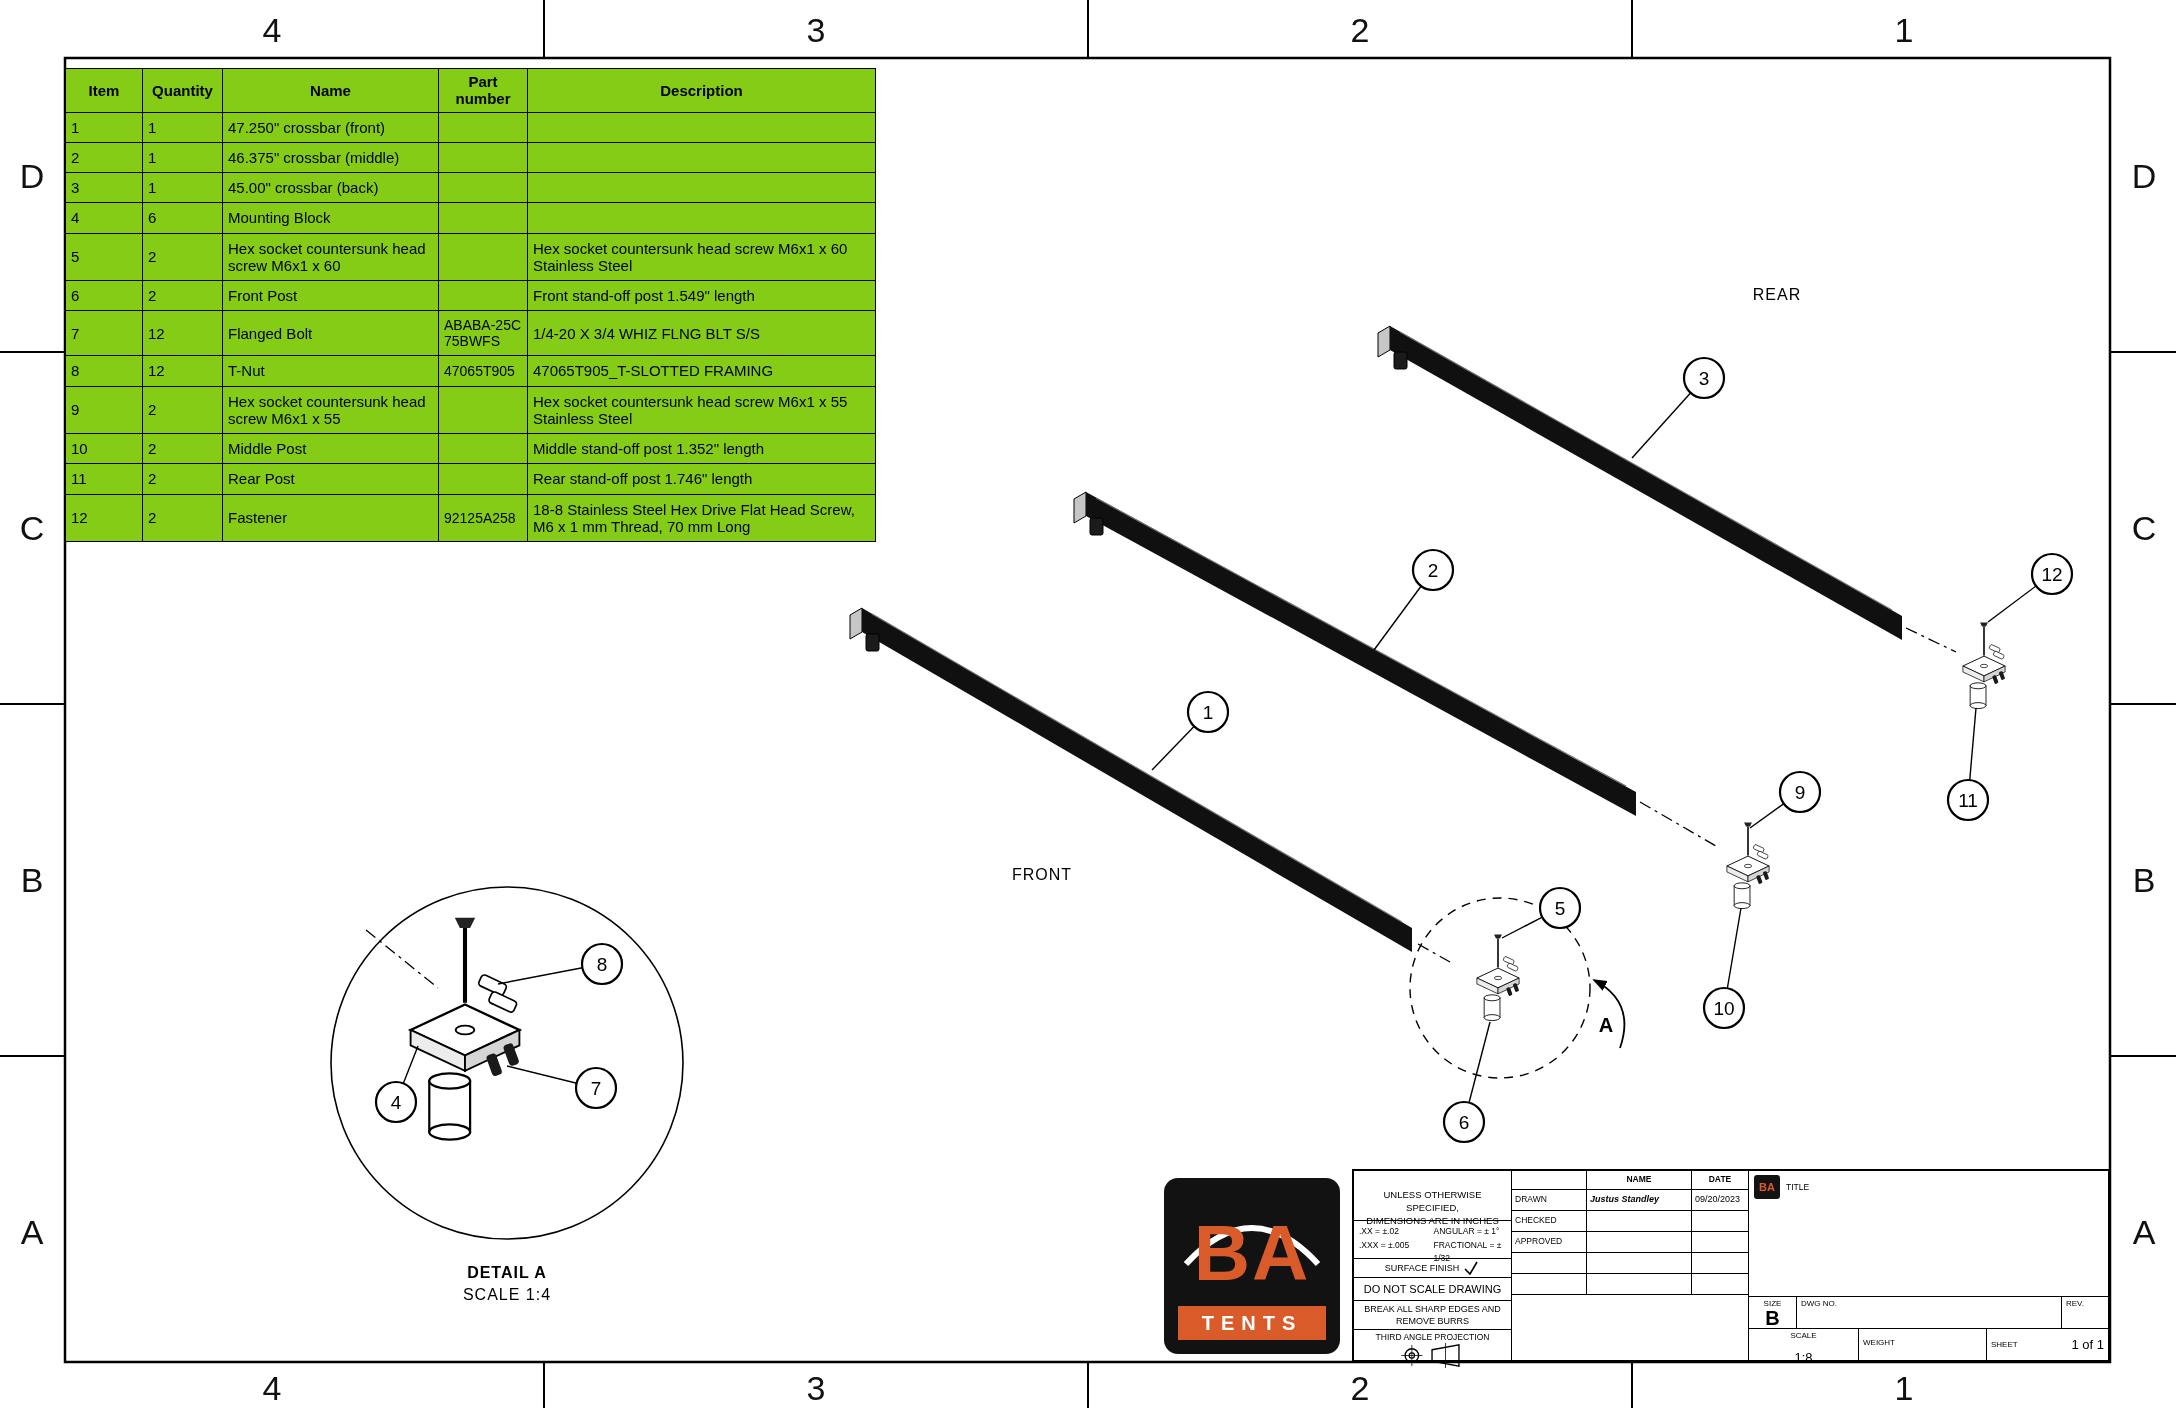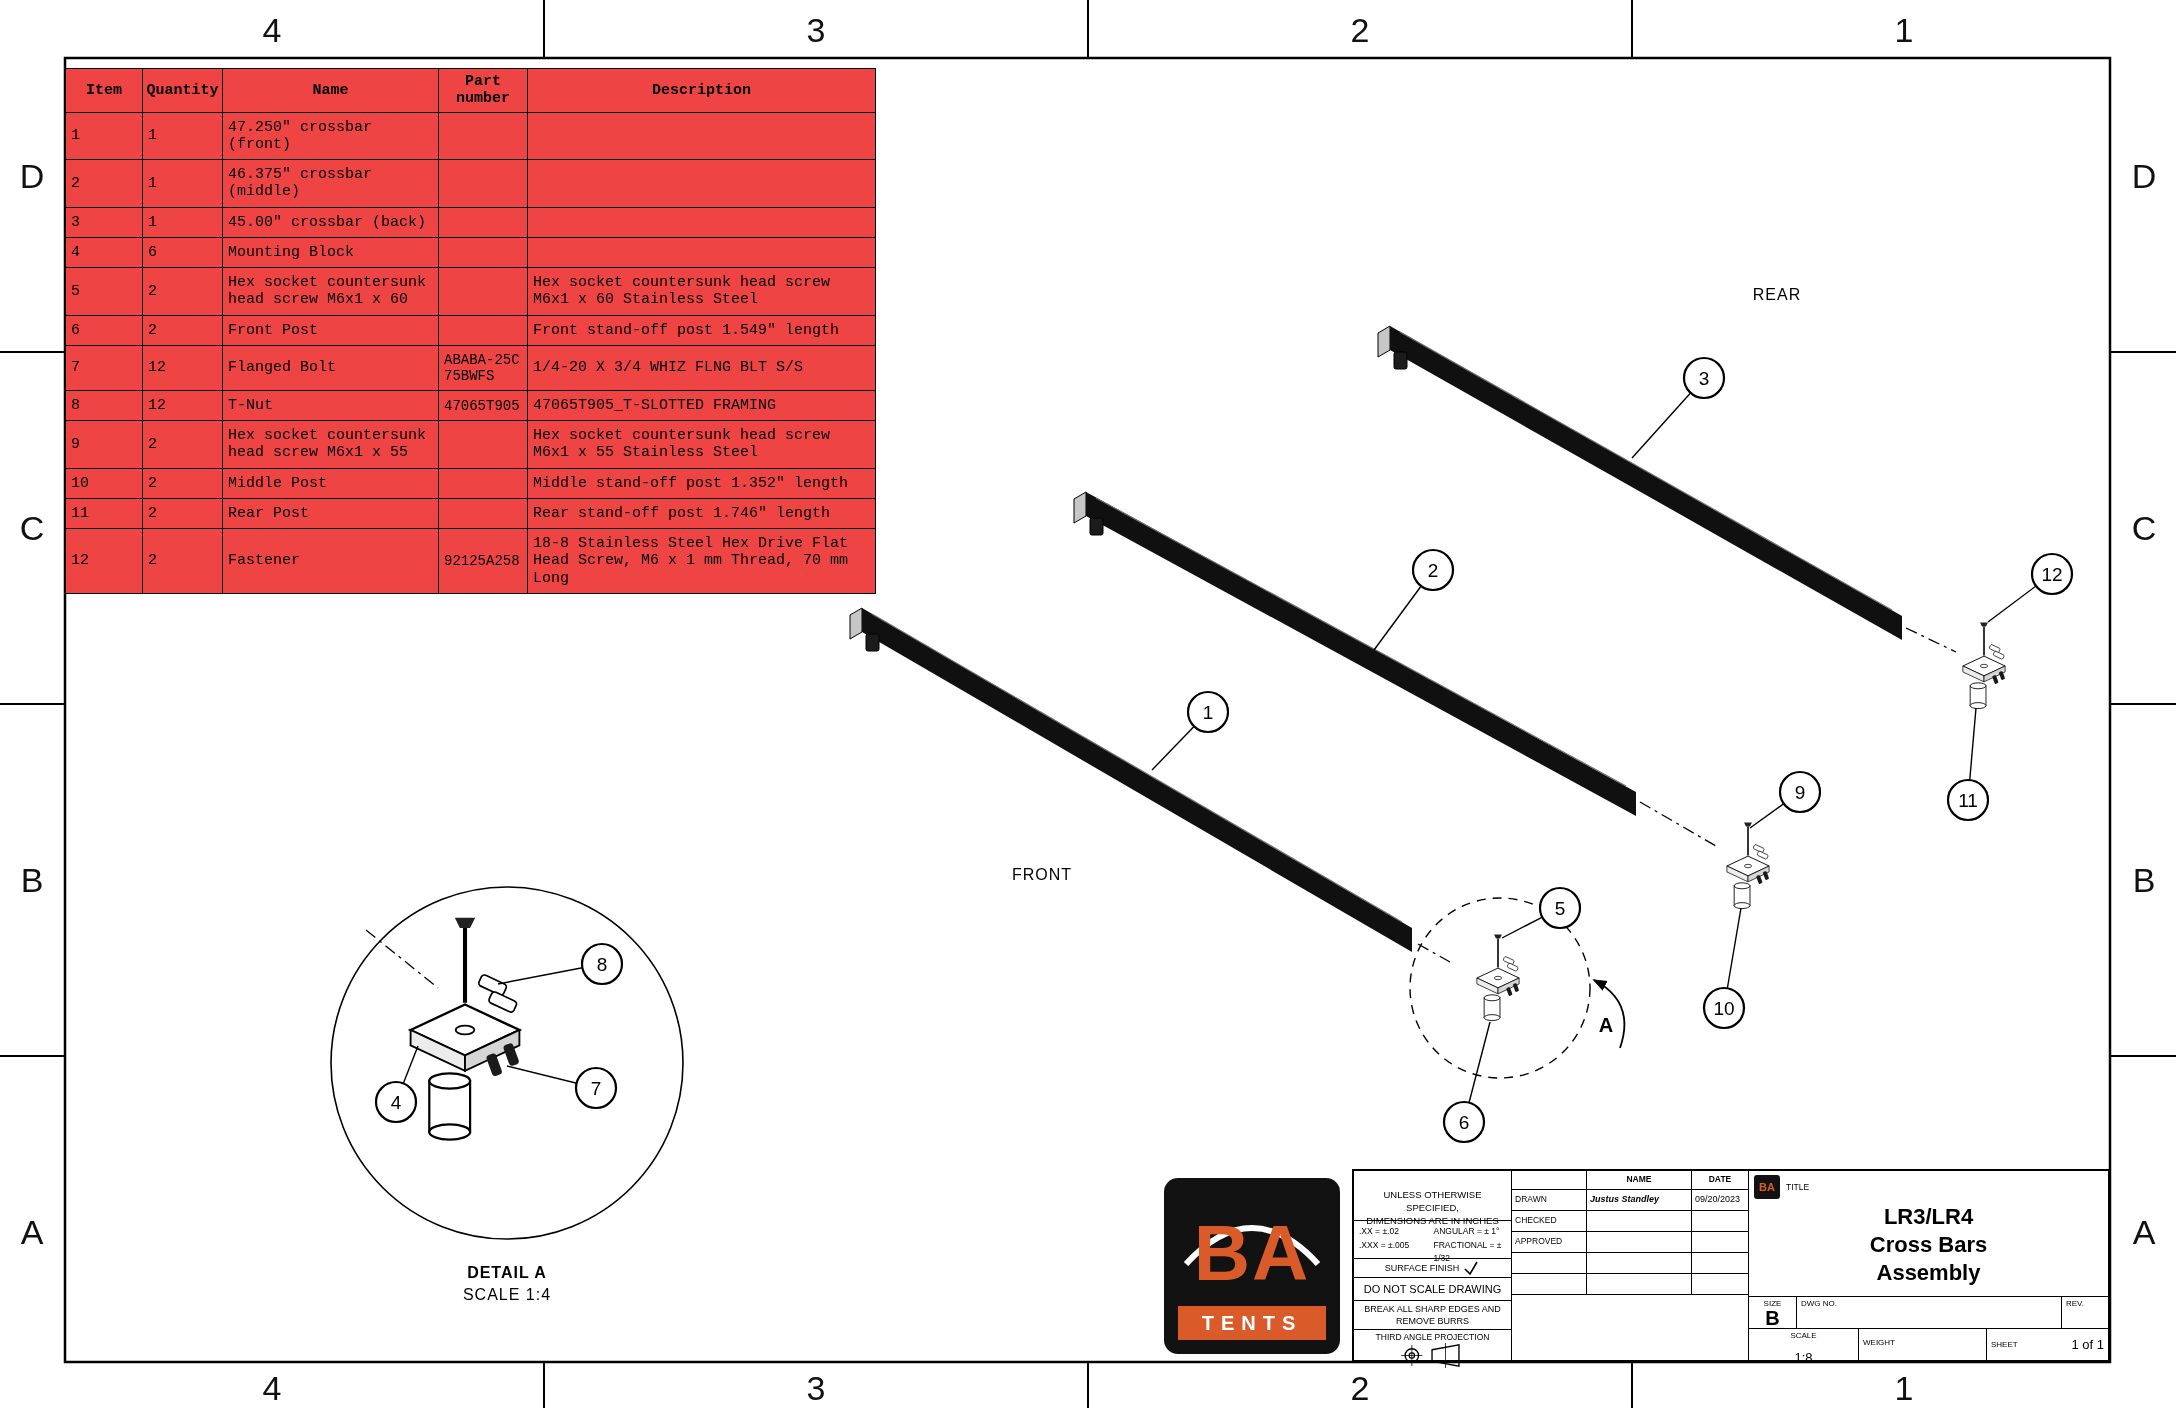--- a/index.html
+++ b/index.html
@@ -20,23 +20,22 @@
     width: 48px;
     line-height: 48px;
   }
   
   #bom {
     position: absolute;
     left: 65px; top: 68px;
     width: 810px;
     border-collapse: collapse;
     table-layout: fixed;
-    background: #ef4444;
+    background: #84cc16;
     z-index: 3;
-    font-family: Liberation Mono, monospace;
   }
   #bom th, #bom td {
     border: 1.6px solid #000;
     font-size: 15px;
     line-height: 1.15;
     padding: 6px 5px;
     vertical-align: middle;
     text-align: left;
     overflow: hidden;
     word-wrap: break-word;
@@ -479,25 +478,20 @@
   </div>
 
   <div class="tb-title">
     <div class="tt-main">
       <div class="tt-head">
         <span class="mini-logo">
             <span>BA</span>
           </span>
         <span class="tt-label">TITLE</span>
       </div>
-      <div class="tt-lines">
-        <div>LR3/LR4</div>
-        <div>Cross Bars</div>
-        <div>Assembly</div>
-      </div>
     </div>
     <div class="tt-row2">
       <div class="tt-cell tt-size">
         <span class="cell-label">SIZE</span>
         <span class="size-val">B</span>
       </div>
       <div class="tt-cell tt-dwg">
         <span class="cell-label">DWG NO.</span>
       </div>
       <div class="tt-cell tt-rev">

